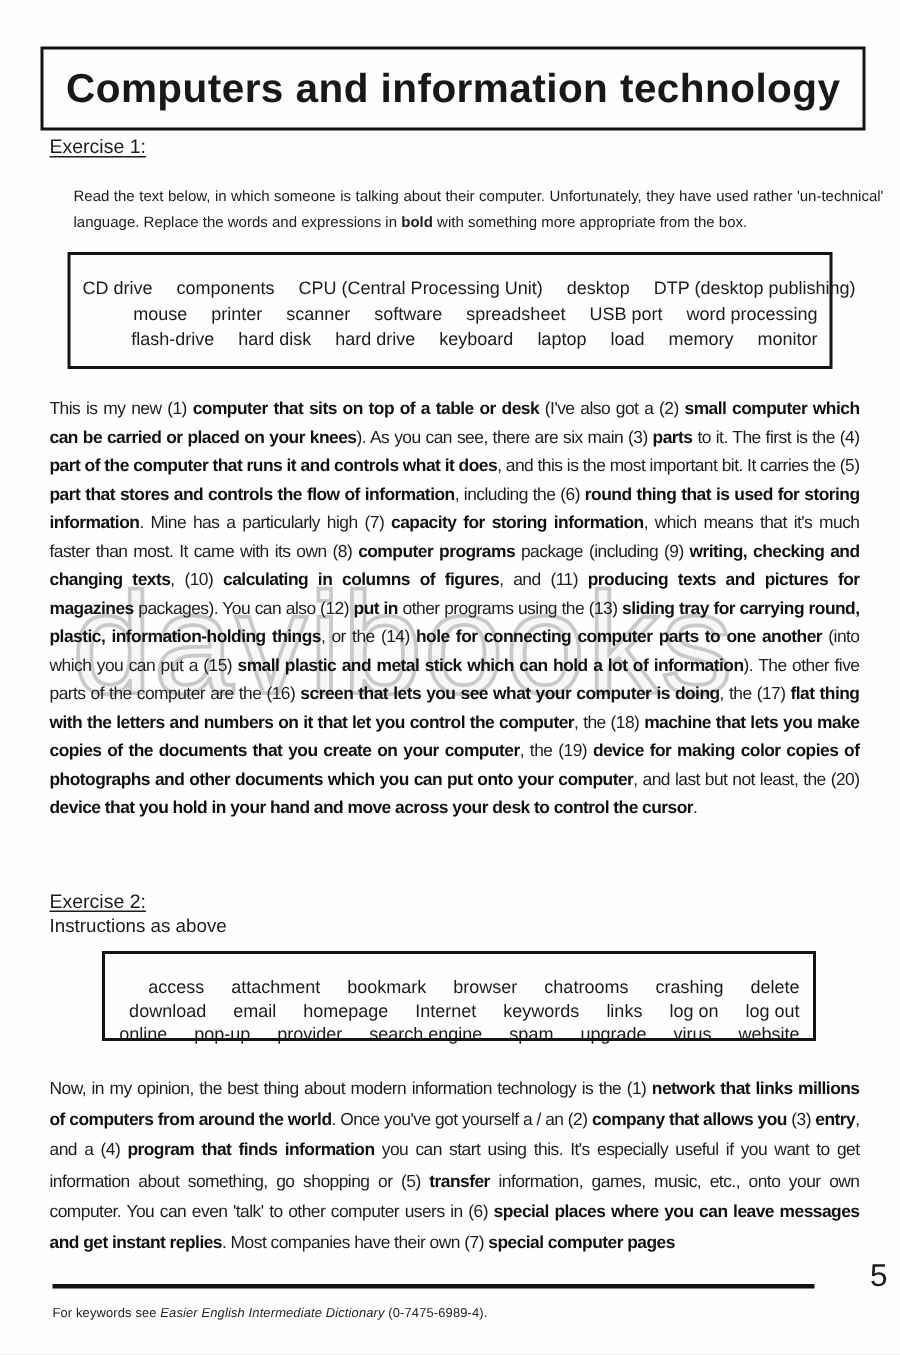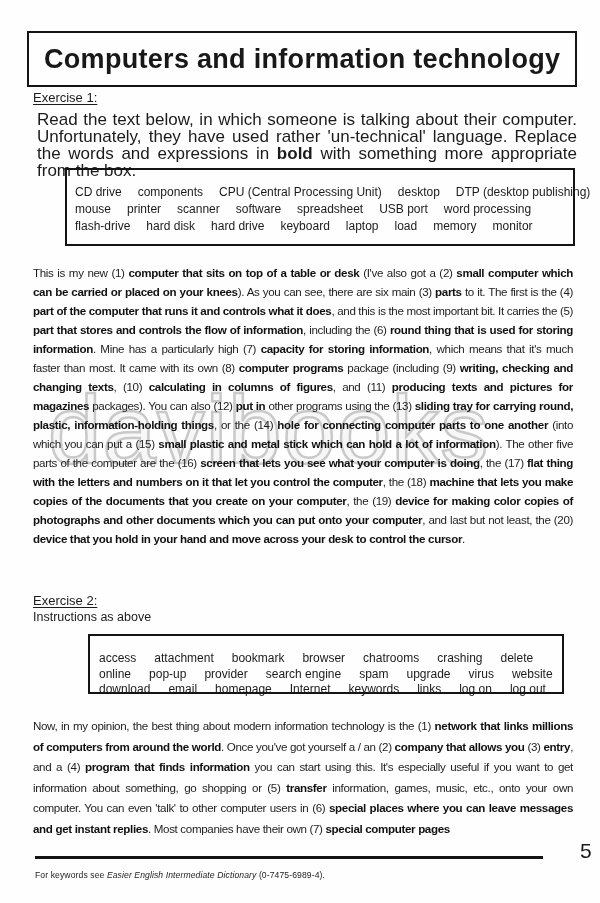--- a/index.html
+++ b/index.html
@@ -46,30 +46,29 @@
     font-size:13px;color:#1b1b1b;
     text-decoration:underline;
     text-underline-offset:2px;
   }
   .ex1-heading{left:33px;top:90px;}
   .ex2-heading{left:33px;top:593px;}
   .ex2-sub{left:33px;top:610px;font-size:12.5px;}
   
   .intro{
     left:33px;top:107px;width:540px;
-    font-size:17px;line-height:17px;
-    text-align:justify;margin:4px;
+    font-size:10px;line-height:17px;
+    text-align:justify;margin:16px;
   }
   .intro b{font-weight:bold;}
   
   .word-box{
     border:2px solid #141414;
     box-sizing:border-box;
-    text-align:left;
-    margin-left:20px;
+    text-align:right;
   }
   .word-box-1{left:45px;top:168px;width:510px;height:78px;padding-top:14px;}
   .word-box-2{left:68px;top:634px;width:476px;height:60px;padding-top:15px;}
   .word-line{line-height:17px;font-size:12px;white-space:nowrap;}
   .word-box-2 .word-line{line-height:15.5px;}
   .word{display:inline-block;margin:0 8px;}
   .word-box-2 .word{margin:0 9px;}
   
   .body-text{
     left:33px;width:540px;margin:0;
@@ -109,22 +108,22 @@
       <div class="word-line"><span class="word">flash-drive</span><span class="word">hard disk</span><span class="word">hard drive</span><span class="word">keyboard</span><span class="word">laptop</span><span class="word">load</span><span class="word">memory</span><span class="word">monitor</span></div>
     </div>
 
   <p class="layer body-text para1"><span>This is my new (1) </span><b>computer that sits on top of a table or desk</b><span> (I've also got a (2) </span><b>small computer which can be carried or placed on your knees</b><span>). As you can see, there are six main (3) </span><b>parts</b><span> to it. The first is the (4) </span><b>part of the computer that runs it and controls what it does</b><span>, and this is the most important bit. It carries the (5) </span><b>part that stores and controls the flow of information</b><span>, including the (6) </span><b>round thing that is used for storing information</b><span>. Mine has a particularly high (7) </span><b>capacity for storing information</b><span>, which means that it's much faster than most. It came with its own (8) </span><b>computer programs</b><span> package (including (9) </span><b>writing, checking and changing texts</b><span>, (10) </span><b>calculating in columns of figures</b><span>, and (11) </span><b>producing texts and pictures for magazines</b><span> packages). You can also (12) </span><b>put in</b><span> other programs using the (13) </span><b>sliding tray for carrying round, plastic, information-holding things</b><span>, or the (14) </span><b>hole for connecting computer parts to one another</b><span> (into which you can put a (15) </span><b>small plastic and metal stick which can hold a lot of information</b><span>). The other five parts of the computer are the (16) </span><b>screen that lets you see what your computer is doing</b><span>, the (17) </span><b>flat thing with the letters and numbers on it that let you control the computer</b><span>, the (18) </span><b>machine that lets you make copies of the documents that you create on your computer</b><span>, the (19) </span><b>device for making color copies of photographs and other documents which you can put onto your computer</b><span>, and last but not least, the (20) </span><b>device that you hold in your hand and move across your desk to control the cursor</b><span>.</span></p>
 
   <div class="layer ex-heading ex2-heading">Exercise 2:</div>
   <div class="layer ex2-sub">Instructions as above</div>
 
   <div class="layer word-box word-box-2">
       <div class="word-line"><span class="word">access</span><span class="word">attachment</span><span class="word">bookmark</span><span class="word">browser</span><span class="word">chatrooms</span><span class="word">crashing</span><span class="word">delete</span></div>
+      <div class="word-line"><span class="word">download</span><span class="word">email</span><span class="word">homepage</span><span class="word">Internet</span><span class="word">keywords</span><span class="word">links</span><span class="word">log on</span><span class="word">log out</span></div>
       <div class="word-line"><span class="word">online</span><span class="word">pop-up</span><span class="word">provider</span><span class="word">search engine</span><span class="word">spam</span><span class="word">upgrade</span><span class="word">virus</span><span class="word">website</span></div>
-      <div class="word-line"><span class="word">download</span><span class="word">email</span><span class="word">homepage</span><span class="word">Internet</span><span class="word">keywords</span><span class="word">links</span><span class="word">log on</span><span class="word">log out</span></div>
     </div>
 
   <p class="layer body-text para2"><span>Now, in my opinion, the best thing about modern information technology is the (1) </span><b>network that links millions of computers from around the world</b><span>. Once you've got yourself a / an (2) </span><b>company that allows you</b><span> (3) </span><b>entry</b><span>, and a (4) </span><b>program that finds information</b><span> you can start using this. It's especially useful if you want to get information about something, go shopping or (5) </span><b>transfer</b><span> information, games, music, etc., onto your own computer. You can even 'talk' to other computer users in (6) </span><b>special places where you can leave messages and get instant replies</b><span>. Most companies have their own (7) </span><b>special computer pages</b></p>
 
   <div class="layer footer-rule"></div>
   <div class="layer page-number">5</div>
   <div class="layer footnote">
     <span>For keywords see </span><i>Easier English Intermediate Dictionary</i><span> (0-7475-6989-4).</span>
   </div>
 

